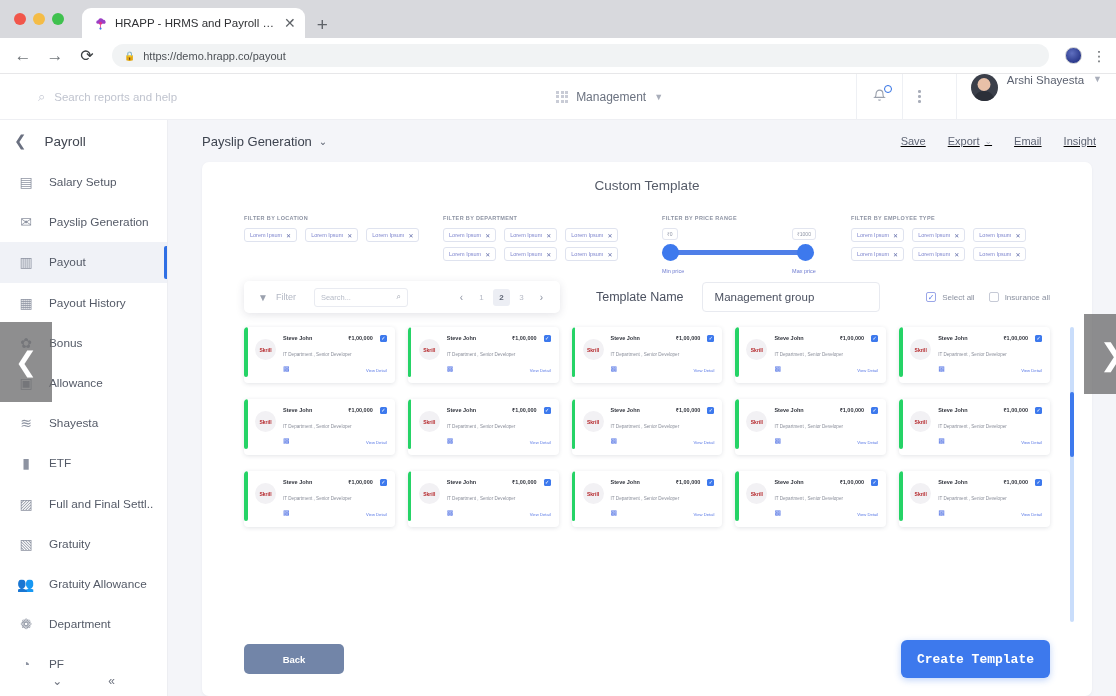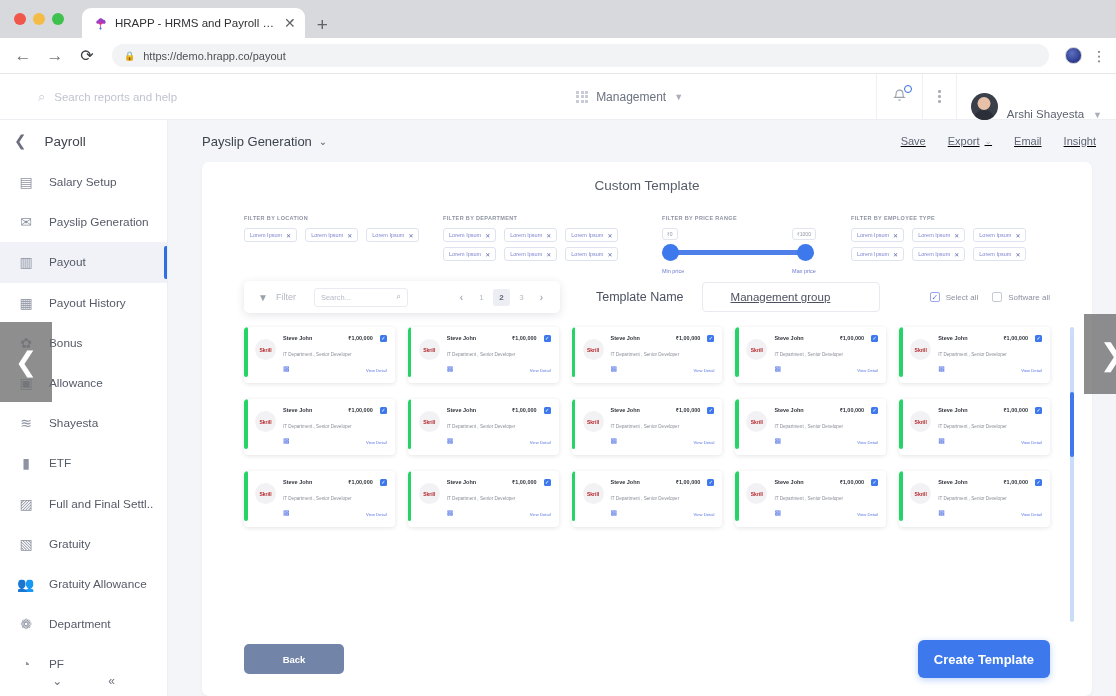--- a/index.html
+++ b/index.html
@@ -86,21 +86,21 @@
     height: 46px; display: flex; align-items: center; justify-content: center;
     padding: 0 15px; border-left: 1px solid #eef0f4; position: relative;
   }
   .bell { font-size: 15px; color: #9aa0ac; position: relative; }
   .bell-badge {
     position: absolute; top: -3px; right: -5px; width: 8px; height: 8px;
     border-radius: 50%; border: 1.4px solid #2f6fe4; background: #fff;
   }
   .vdots { display: flex; flex-direction: column; gap: 2.5px; align-items: center; }
   .vdots i { width: 2.6px; height: 2.6px; border-radius: 50%; background: #a8adb9; display: block; }
-  .user-cell { display: flex; align-items: flex-end; gap: 9px; padding: 0 14px 0 14px; }
+  .user-cell { display: flex; align-items: flex-start; gap: 9px; padding: 0 14px 0 14px; margin-left: 20px; }
   .avatar-hd {
     width: 27px; height: 27px; border-radius: 50%; overflow: hidden;
     background: #3b3f4a; position: relative; flex: 0 0 27px;
   }
   .avatar-hd::before {
     content: ""; position: absolute; left: 50%; top: 16%; transform: translateX(-50%);
     width: 13px; height: 13px; border-radius: 50%; background: #e8c0a8;
   }
   .avatar-hd::after {
     content: ""; position: absolute; left: 50%; bottom: -3px; transform: translateX(-50%);
@@ -227,22 +227,22 @@
   .pg {
     min-width: 17px; height: 17px; border-radius: 3px; display: flex;
     align-items: center; justify-content: center; font-size: 8px; color: #b6bac6;
   }
   .pg.arrow { color: #8a90a0; font-size: 10px; }
   .pg.active { background: #eceef4; color: #5d6474; font-weight: bold; }
 
   .tn-label { margin-left: 36px; font-size: 12.5px; color: #4b5160; white-space: nowrap; }
   .tn-input {
     margin-left: 18px; width: 178px; height: 30px; border: 1px solid #e8eaf0;
-    border-radius: 4px; display: flex; align-items: center; padding: 0 28px;
-    font-size: 11.5px; color: #4b5160; background: #fff; text-decoration: underline;
+    border-radius: 4px; display: flex; align-items: center; padding: 0 12px;
+    font-size: 11.5px; color: #4b5160; background: #fff;
   }
   .sel-group { margin-left: auto; display: flex; align-items: center; gap: 14px; }
   .sel-item { display: flex; align-items: center; gap: 6px; font-size: 8px; color: #8b91a0; }
   .cb {
     width: 10px; height: 10px; border-radius: 2px; border: 1px solid #c6cad6;
     display: flex; align-items: center; justify-content: center; background: #fff;
   }
   .cb.checked { border-color: #9aa6e8; color: #5b7ae6; font-size: 8px; }
 
   
@@ -300,20 +300,21 @@
   .btn-back {
     width: 100px; height: 30px; background: #7285a8; border-radius: 5px;
     color: #fff; font-size: 9.5px; display: flex; align-items: center;
     justify-content: center; font-weight: bold;
   }
   .btn-create {
     margin-left: auto; min-width: 130px; height: 38px; background: #3d79ed;
     border-radius: 6px; color: #fff; font-size: 13px; font-weight: bold;
     display: flex; align-items: center; justify-content: center; padding: 0 16px;
     box-shadow: 0 2px 7px rgba(61,121,237,0.33);
+    font-family: Liberation Mono, monospace;
   }
 </style>
 </head>
 <body>
 
 <div class="browser-chrome">
   <div class="tabstrip">
     <div class="traffic">
       <span class="dot red"></span>
       <span class="dot yellow"></span>
@@ -601,21 +602,21 @@
           </div>
           <span class="tn-label">Template Name</span>
           <span class="tn-input">Management group</span>
           <span class="sel-group">
             <span class="sel-item">
               <span class="cb checked">✓</span>
               <span>Select all</span>
             </span>
             <span class="sel-item">
               <span class="cb"></span>
-              <span>Software all</span>
+              <span>Insurance all</span>
             </span>
           </span>
         </div>
 
         <div class="grid-zone">
           <div class="grid" id="card-grid">
               <div class="ecard">
                 <span class="ec-avatar">Skrill</span>
                 <span class="ec-body"><span class="ec-row1">
                     <span class="ec-name">Steve John</span>

